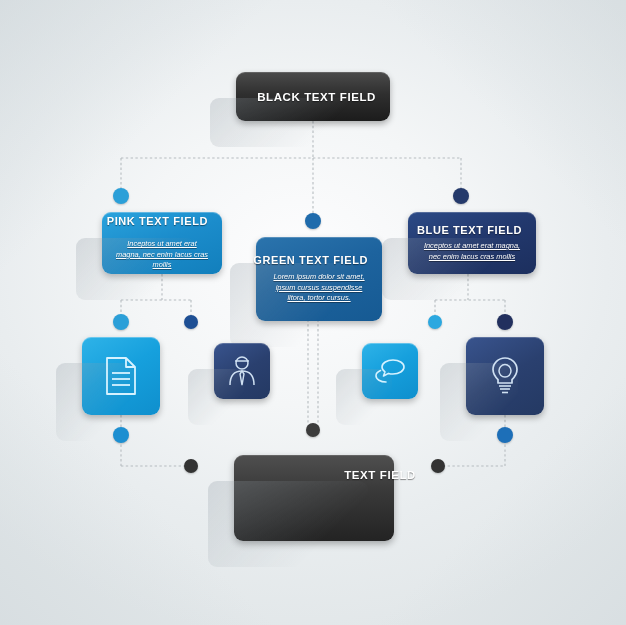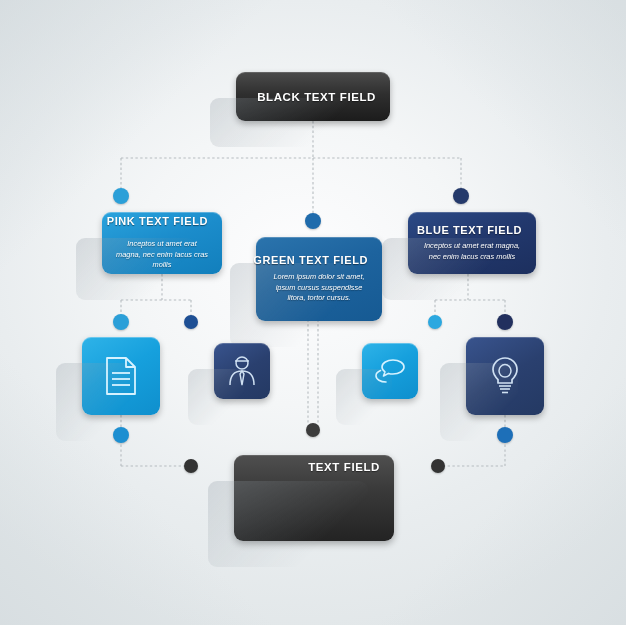--- a/index.html
+++ b/index.html
@@ -91,20 +91,21 @@
     font-weight: bold;
     letter-spacing: 0.6px;
     text-shadow: 0 1px 1px rgba(0,0,0,0.45);
     white-space: nowrap;
   }
 
   .card-body {
     font-style: italic;
     line-height: 1.42;
     text-shadow: 0 1px 1px rgba(0,0,0,0.35);
+    text-decoration: underline;
   }
 
   
   #card-top {
     left: 236px; top: 72px; width: 154px; height: 49px;
     background: linear-gradient(180deg, #4b4b4b 0%, #2f2f2f 45%, #1c1c1c 100%);
     box-shadow: 0 3px 6px rgba(0,0,0,0.30), inset 0 1px 0 rgba(255,255,255,0.14);
   }
   #card-top .card-title { font-size: 11.5px; }
 
@@ -130,21 +131,21 @@
     box-shadow: 0 3px 6px rgba(0,0,0,0.28), inset 0 1px 0 rgba(255,255,255,0.20);
   }
   #card-right .card-title { font-size: 11px; margin-bottom: 5px; }
   #card-right .card-body { font-size: 7.4px; }
 
   #card-bottom {
     left: 234px; top: 455px; width: 160px; height: 86px;
     background: linear-gradient(180deg, #4f4f4f 0%, #3a3a3a 40%, #232323 100%);
     box-shadow: 0 3px 7px rgba(0,0,0,0.30), inset 0 1px 0 rgba(255,255,255,0.13);
   }
-  #card-bottom .inner { justify-content: flex-start; padding-top: 6px; }
+  #card-bottom .inner { justify-content: flex-start; padding-top: 14px; margin-left: 36px; }
   #card-bottom .card-title { font-size: 11.5px; margin-bottom: 12px; }
   #card-bottom .card-body { font-size: 7.4px; text-align: left; }
 
   
   .icon-card {
     position: absolute;
     border-radius: 9px;
   }
   .icon-card .inner {
     position: relative;

